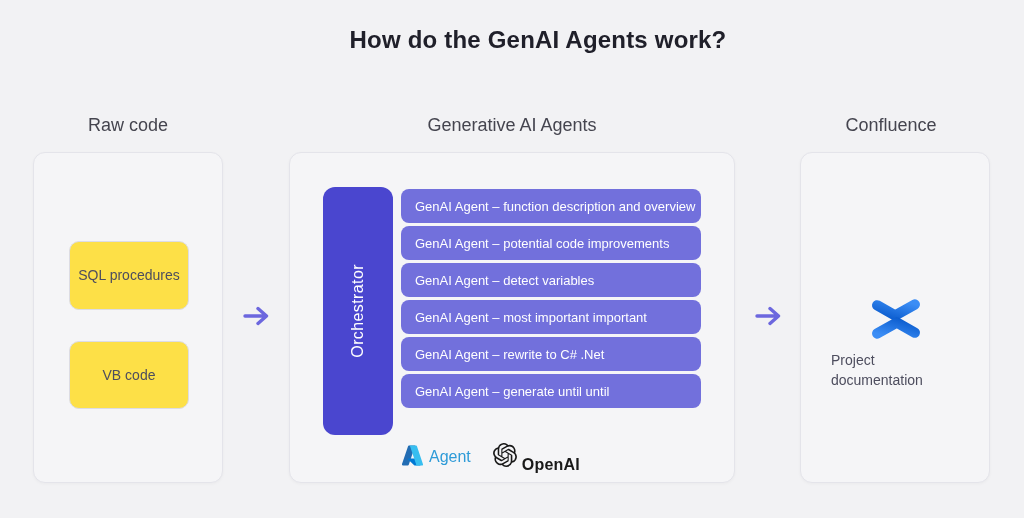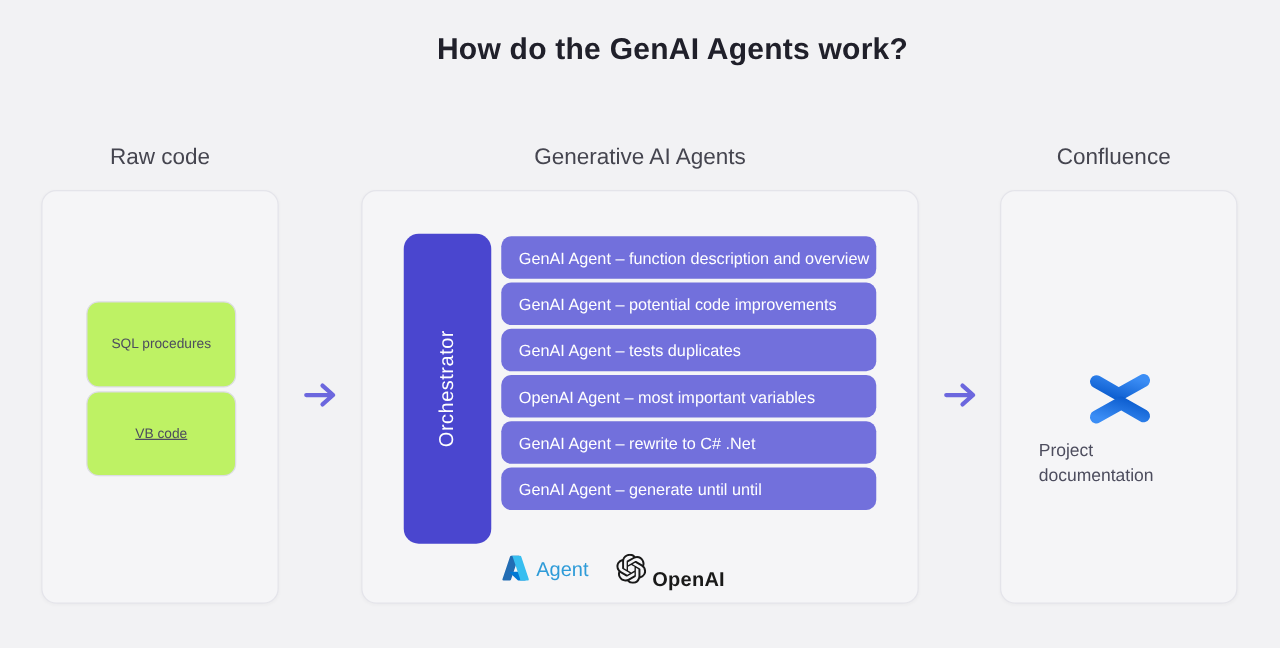--- a/index.html
+++ b/index.html
@@ -39,32 +39,32 @@
     border-radius:12px;
     box-shadow:0 1px 3px rgba(40,40,60,0.04);
     box-sizing:border-box;
   }
   .panel-raw{left:33px;width:190px;}
   .panel-agents{left:289px;width:446px;}
   .panel-confluence{left:800px;width:190px;}
 
   .inner-box{
     position:absolute;left:35px;width:120px;
-    background:#bef264;
+    background:#fde047;
     border:1px solid #dcdce4;
     border-radius:10px;
     display:flex;align-items:center;justify-content:center;
     text-align:center;
-    font-size:11px;color:#4d4d5e;
+    font-size:14px;color:#4d4d5e;
     line-height:1.35;
     box-sizing:border-box;
     padding:4px 8px;
   }
   .box-sql{top:88px;height:69px;}
-  .box-vb{top:160px;height:68px;text-decoration:underline;}
+  .box-vb{top:188px;height:68px;}
 
   .flow-arrow{top:303px;width:30px;height:26px;}
   .arrow-left{left:242px;}
   .arrow-right{left:754px;}
 
   .orchestrator{
     position:absolute;left:33px;top:34px;width:70px;height:248px;
     background:#4a46cf;
     border-radius:12px;
     display:flex;align-items:center;justify-content:center;
@@ -137,24 +137,24 @@
     <span class="orchestrator-label">Orchestrator</span>
   </div>
   <div class="bars">
     <div class="agent-bar">
         <span>GenAI Agent – function description and overview</span>
       </div>
     <div class="agent-bar">
         <span>GenAI Agent – potential code improvements</span>
       </div>
     <div class="agent-bar">
-        <span>GenAI Agent – tests duplicates</span>
-      </div>
-    <div class="agent-bar">
-        <span>OpenAI Agent – most important variables</span>
+        <span>GenAI Agent – detect variables</span>
+      </div>
+    <div class="agent-bar">
+        <span>GenAI Agent – most important important</span>
       </div>
     <div class="agent-bar">
         <span>GenAI Agent – rewrite to C# .Net</span>
       </div>
     <div class="agent-bar">
         <span>GenAI Agent – generate until until</span>
       </div>
   </div>
   <div class="logos-row">
     <div class="logo-group">

